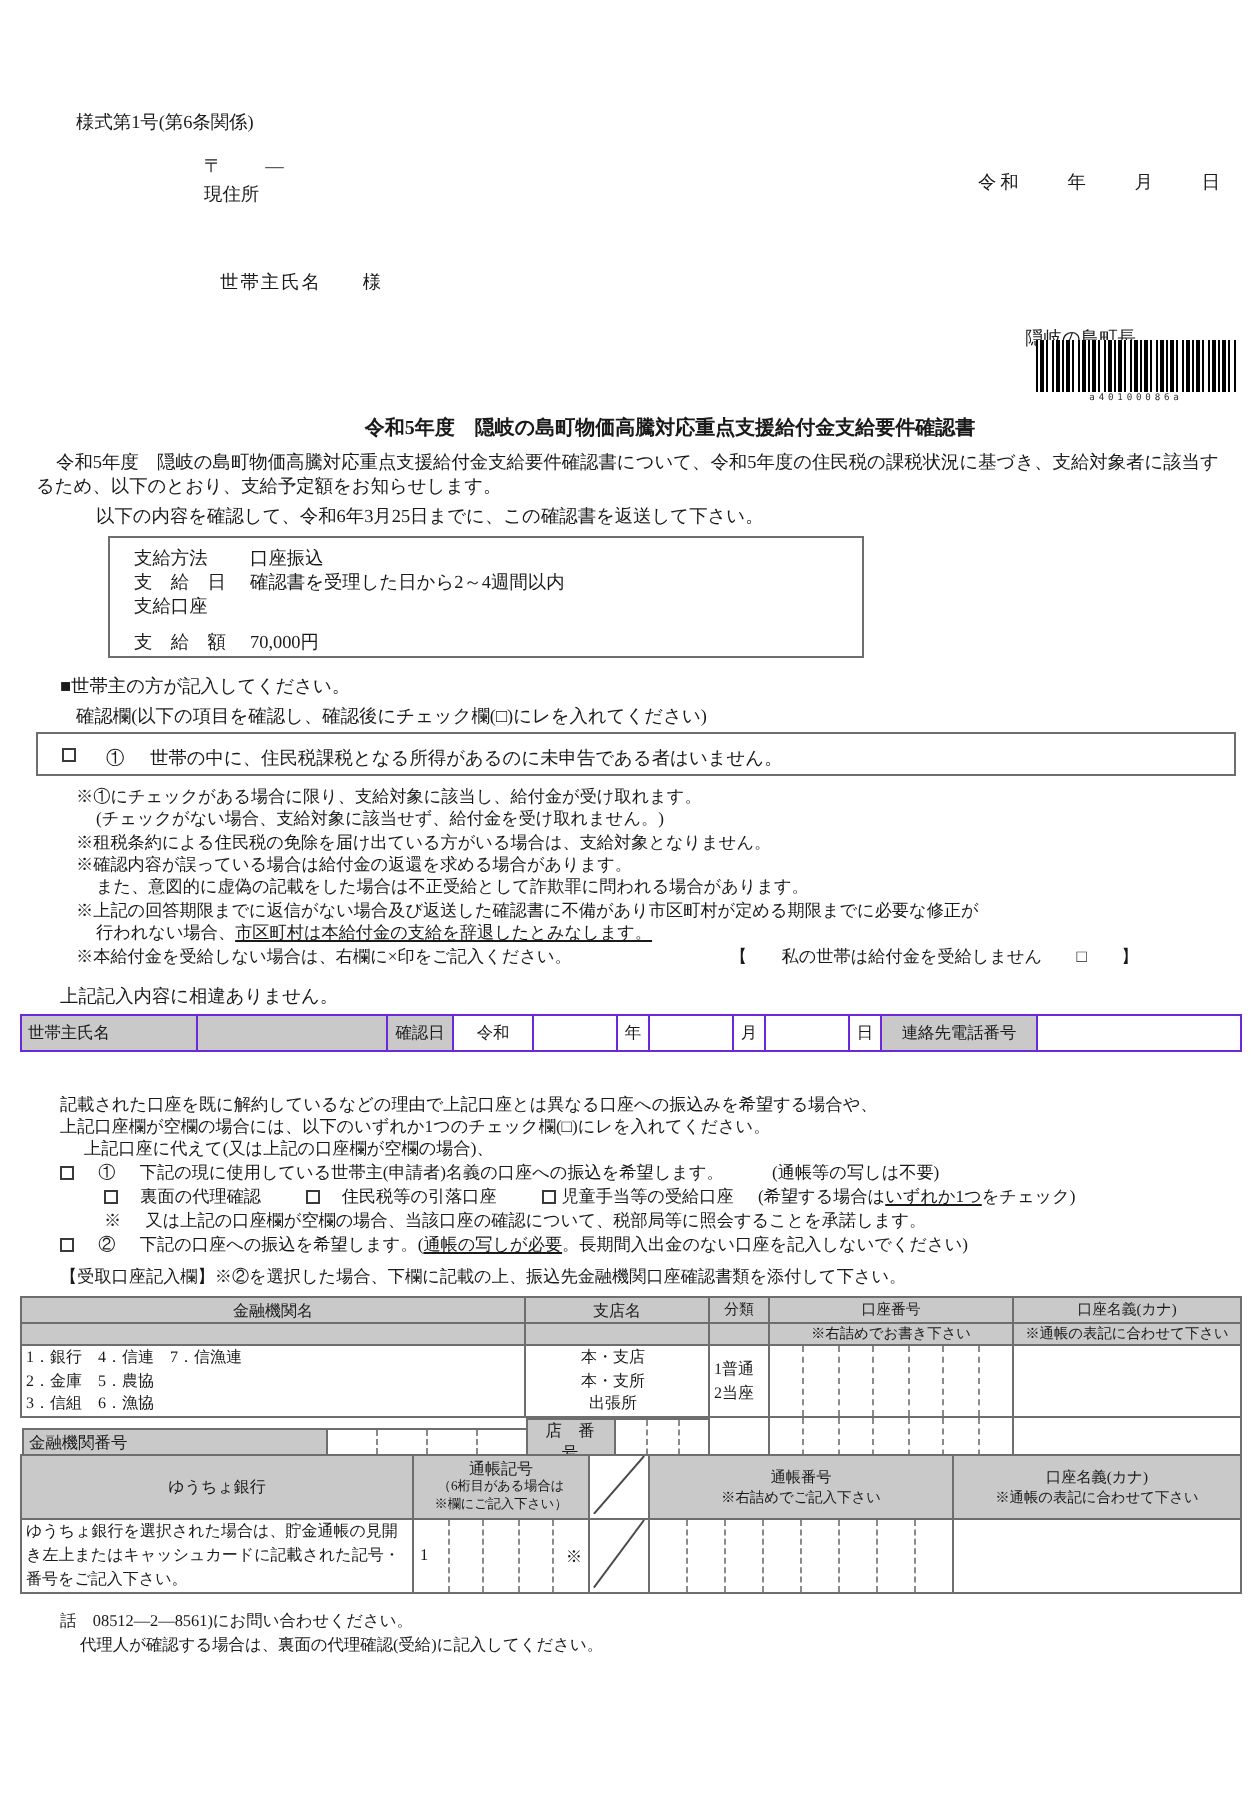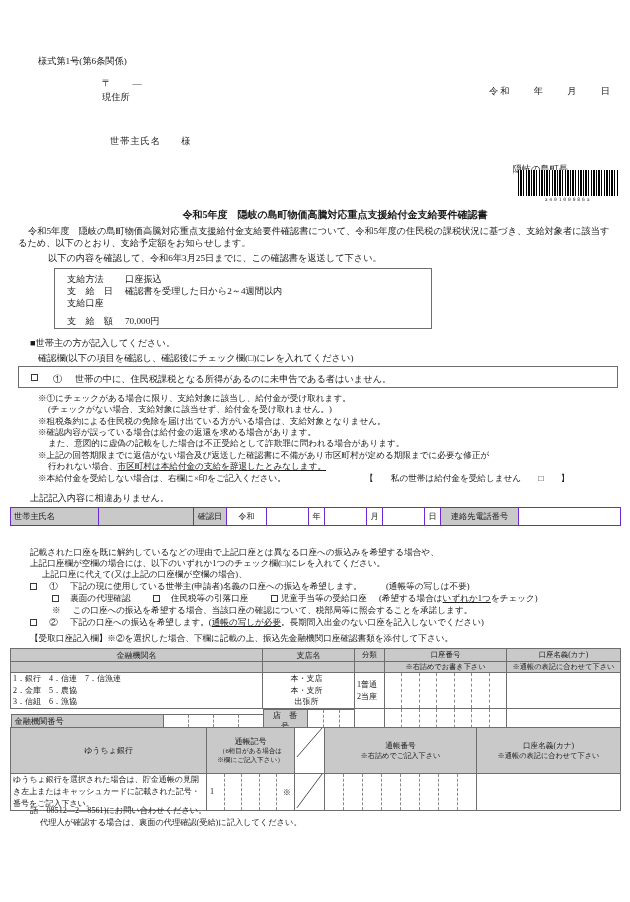--- a/index.html
+++ b/index.html
@@ -340,21 +340,21 @@
     <span style="margin-left:9px;">裏面の代理確認</span>
     <span class="cb" style="margin-left:20px;"></span>
     <span style="margin-left:9px;">住民税等の引落口座</span>
     <span class="cb" style="margin-left:20px;"></span>
     <span style="margin-left:1px;">児童手当等の受給口座</span>
     <span style="margin-left:10px;">(希望する場合は</span><span class="u">いずれか1つ</span><span>をチェック)</span>
   </div>
 
   <div class="t fs85" id="opt1-note">
     <span>※</span>
-    <span style="margin-left:10px;">この口座への振込を希望する場合、当該口座の確認について、税部局等に照会することを承諾します。</span>
+    <span style="margin-left:10px;">又は上記の口座欄が空欄の場合、当該口座の確認について、税部局等に照会することを承諾します。</span>
   </div>
 
   <div class="t fs85" id="opt2-line">
     <span class="cb"></span>
     <span style="margin-left:10px;">②</span>
     <span style="margin-left:10px;">下記の口座への振込を希望します。(</span><span class="u">通帳の写しが必要</span><span>。長期間入出金のない口座を記入しないでください)</span>
   </div>
 
   <div class="t fs85" id="recv-heading">【受取口座記入欄】※②を選択した場合、下欄に記載の上、振込先金融機関口座確認書類を添付して下さい。</div>
 
@@ -473,21 +473,21 @@
     <colgroup>
       <col style="width:196px">
         <col style="width:88px">
         <col style="width:30px">
       <col style="width:152px">
         <col style="width:144px">
     </colgroup>
     <tbody>
         <tr>
       <td class="shade yucho-title" rowspan="1" style="height:30px;">ゆうちょ銀行</td>
-      <td class="shade kigo-head" style="height:46px;">
+      <td class="shade kigo-head" style="height:32px;">
         <div>通帳記号</div>
         <div class="kigo-paren">（<span>6桁目がある場合は</span></div>
         <div class="kigo-paren"><span>※欄にご記入下さい</span>）</div>
       </td>
       <td class="slash-cell" style="height:30px;">
         <svg class="slash" viewBox="0 0 30 30" preserveAspectRatio="none">
           <line x1="2" y1="30" x2="28" y2="0" stroke="#4a4a4a" stroke-width="1"></line>
         </svg>
       </td>
       <td class="shade hdr-ctr" style="height:30px;font-size:7.6px;">

